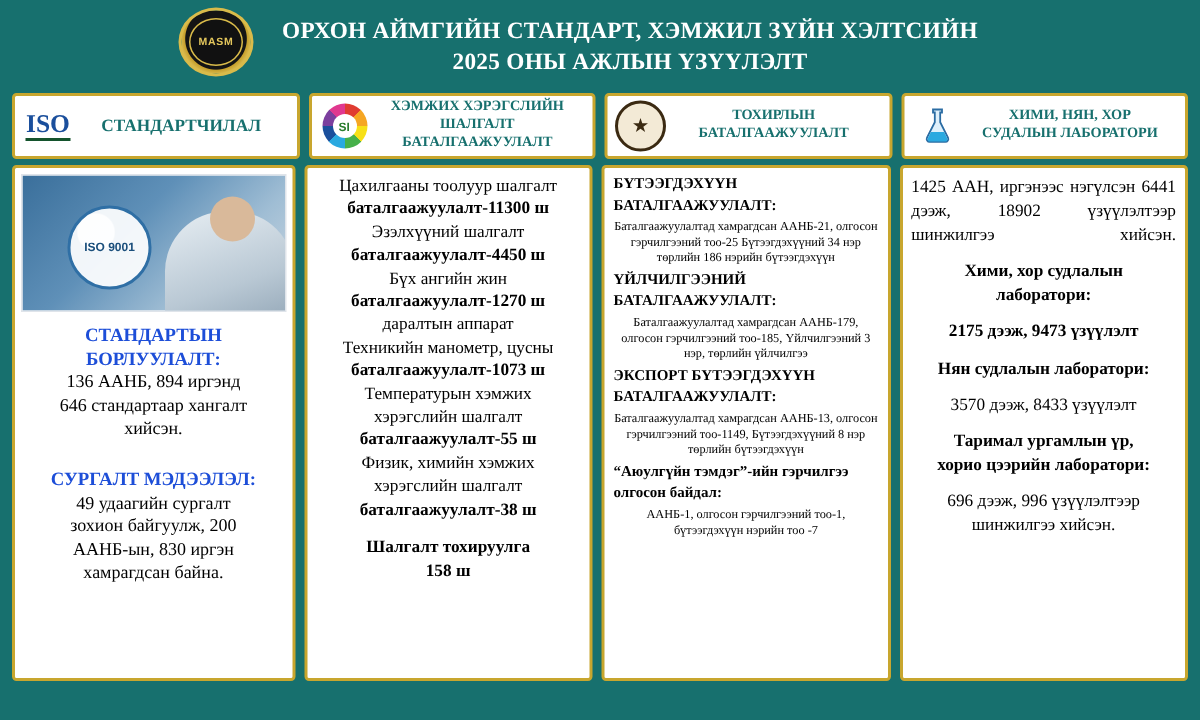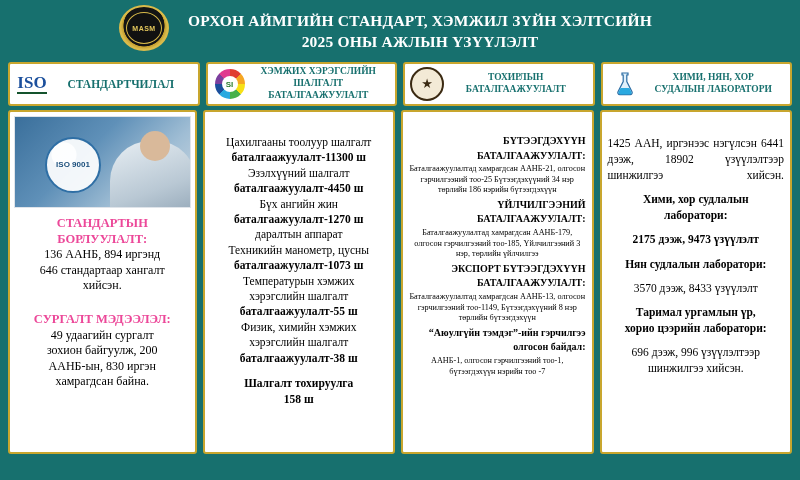--- a/index.html
+++ b/index.html
@@ -175,21 +175,21 @@
     padding: 4px 8px 0 8px;
     box-sizing: border-box;
     height: 348px;
   }
   .col {
     flex: 1;
     background: #ffffff;
     border: 2px solid #c8a62e;
     border-radius: 3px;
     box-sizing: border-box;
-    padding: 23px 6px;
+    padding: 5px 6px;
     overflow: hidden;
     position: relative;
   }
   .col.c1 { padding: 4px 4px; }
   .photo {
     width: 100%;
     height: 92px;
     background:
       radial-gradient(circle at 28% 42%, rgba(255,255,255,0.85) 0 12px, rgba(255,255,255,0) 13px),
       linear-gradient(135deg, #3a6f9b 0%, #5f90b8 40%, #9fbdd4 70%, #cfd9e2 100%);
@@ -235,39 +235,39 @@
     border-radius: 50%;
     background: #d9b99a;
   }
   .c1-block {
     text-align: center;
     margin-top: 8px;
   }
   .c1-title {
     font-weight: bold;
     font-size: 12.5px;
-    color: #ec4899;
+    color: #1d4ed8;
     line-height: 1.25;
   }
   .c1-line {
     font-size: 12px;
     color: #000;
     line-height: 1.3;
   }
   .spacer-8 { height: 10px; }
   .c2 p, .c4 p {
     margin: 0;
     text-align: center;
     font-size: 11.5px;
     line-height: 1.34;
     color: #000;
   }
   .c2 p.b, .c4 p.b { font-weight: bold; }
   .c3 .title {
-    text-align: right;
+    text-align: left;
     font-weight: bold;
     font-size: 10px;
     line-height: 1.25;
     color: #000;
     margin: 0 0 2px 0;
   }
   .c3 .body {
     text-align: center;
     font-size: 8.2px;
     line-height: 1.3;

